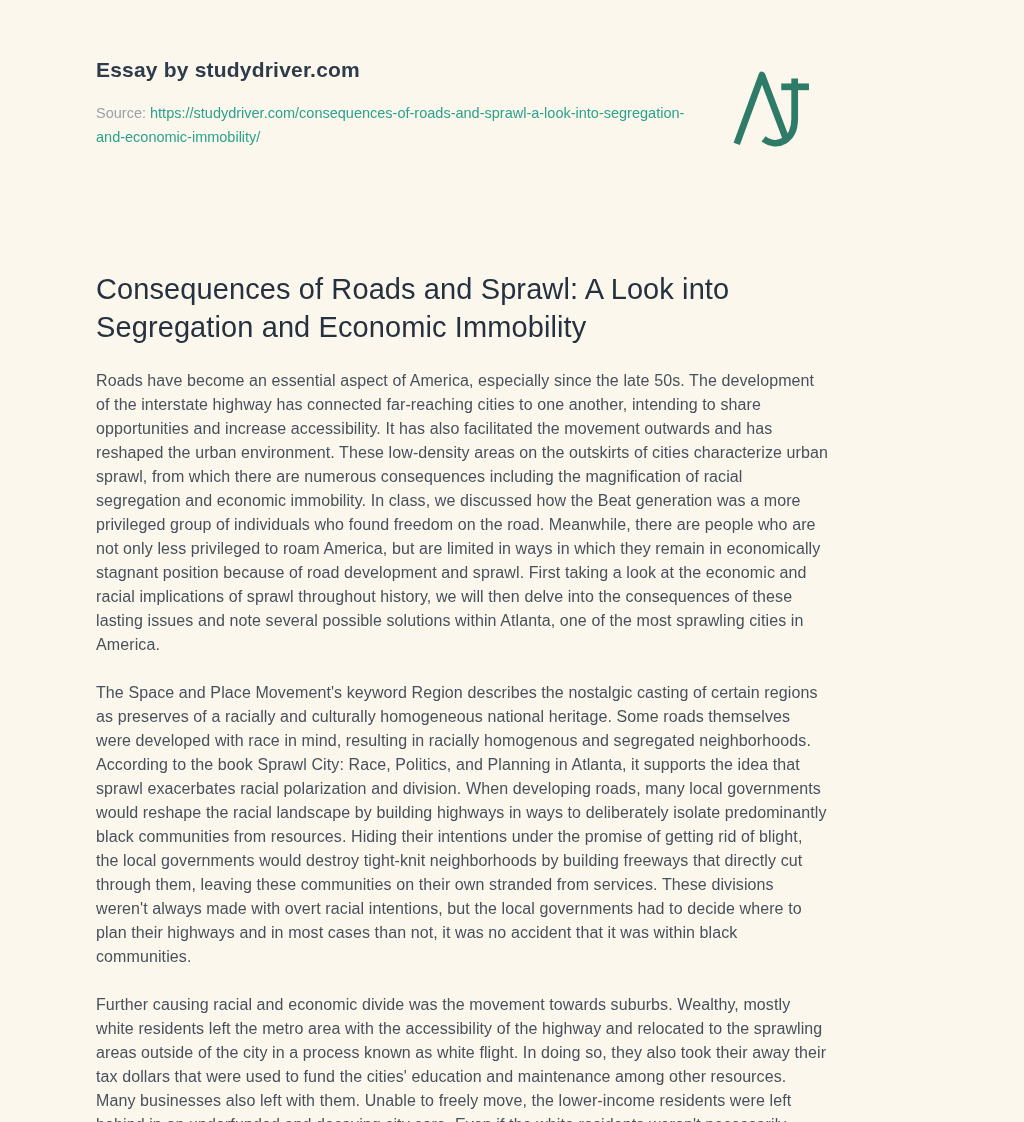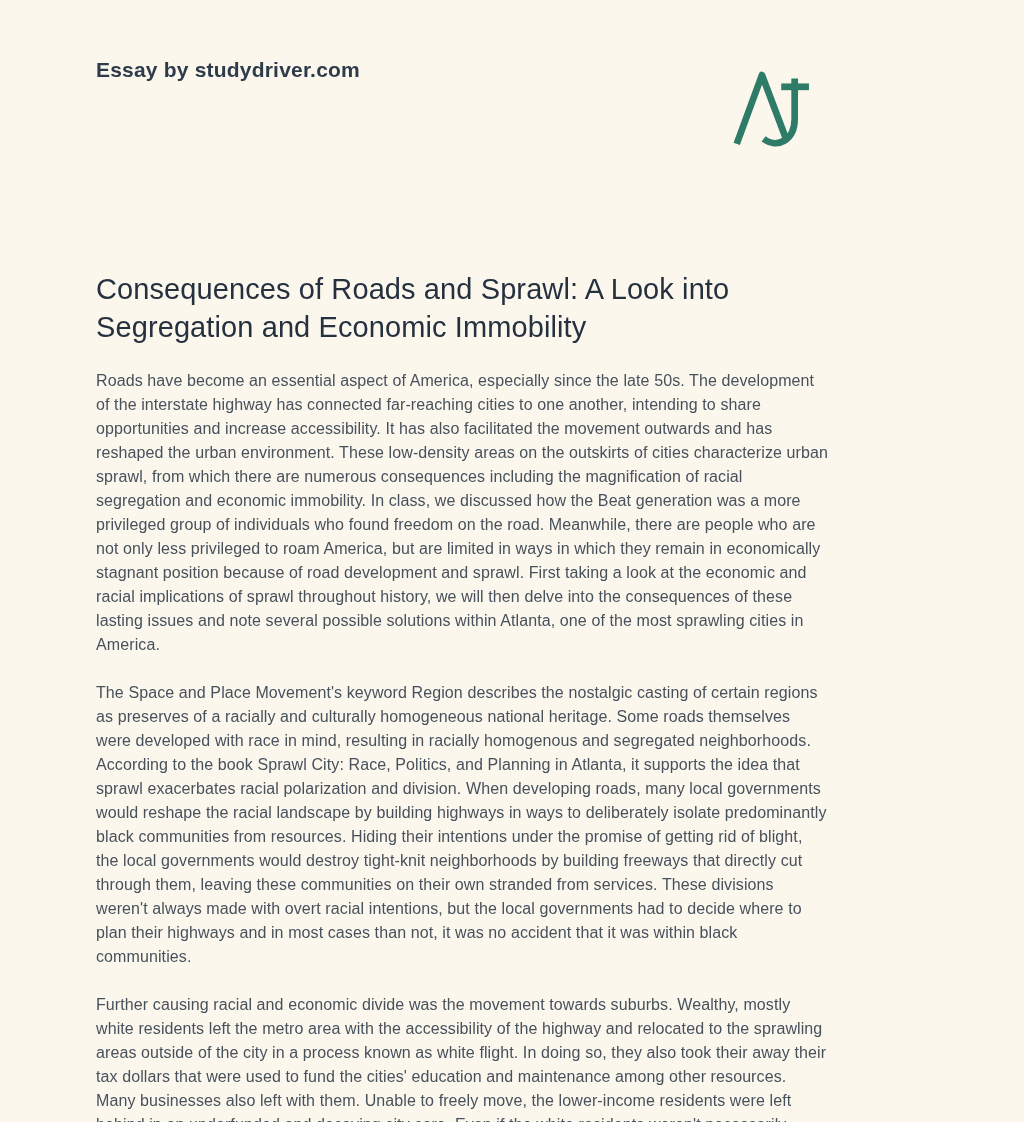--- a/index.html
+++ b/index.html
@@ -82,20 +82,24 @@
   }
 </style>
 </head>
 <body>
 
 <div class="page">
 
   <div class="header">
     <div class="header-text">
       <h2 class="byline">Essay by studydriver.com</h2>
+      <p class="source">
+        <span class="source-label">Source:</span>
+        <a class="source-link">https://studydriver.com/consequences-of-roads-and-sprawl-a-look-into-segregation-and-economic-immobility/</a>
+      </p>
     </div>
     <div class="logo">
       <svg viewBox="0 0 100 108" xmlns="http://www.w3.org/2000/svg" aria-hidden="true">
         <g fill="none" stroke="#2e7c68" stroke-width="8" stroke-linejoin="round" stroke-linecap="butt">
           <path d="M 8 92 L 38 10 L 66 84"></path>
           <path d="M 77 14 L 77 62 C 77 88 56 98 40 86"></path>
           <path d="M 61 24 L 94 24"></path>
         </g>
       </svg>
     </div>

